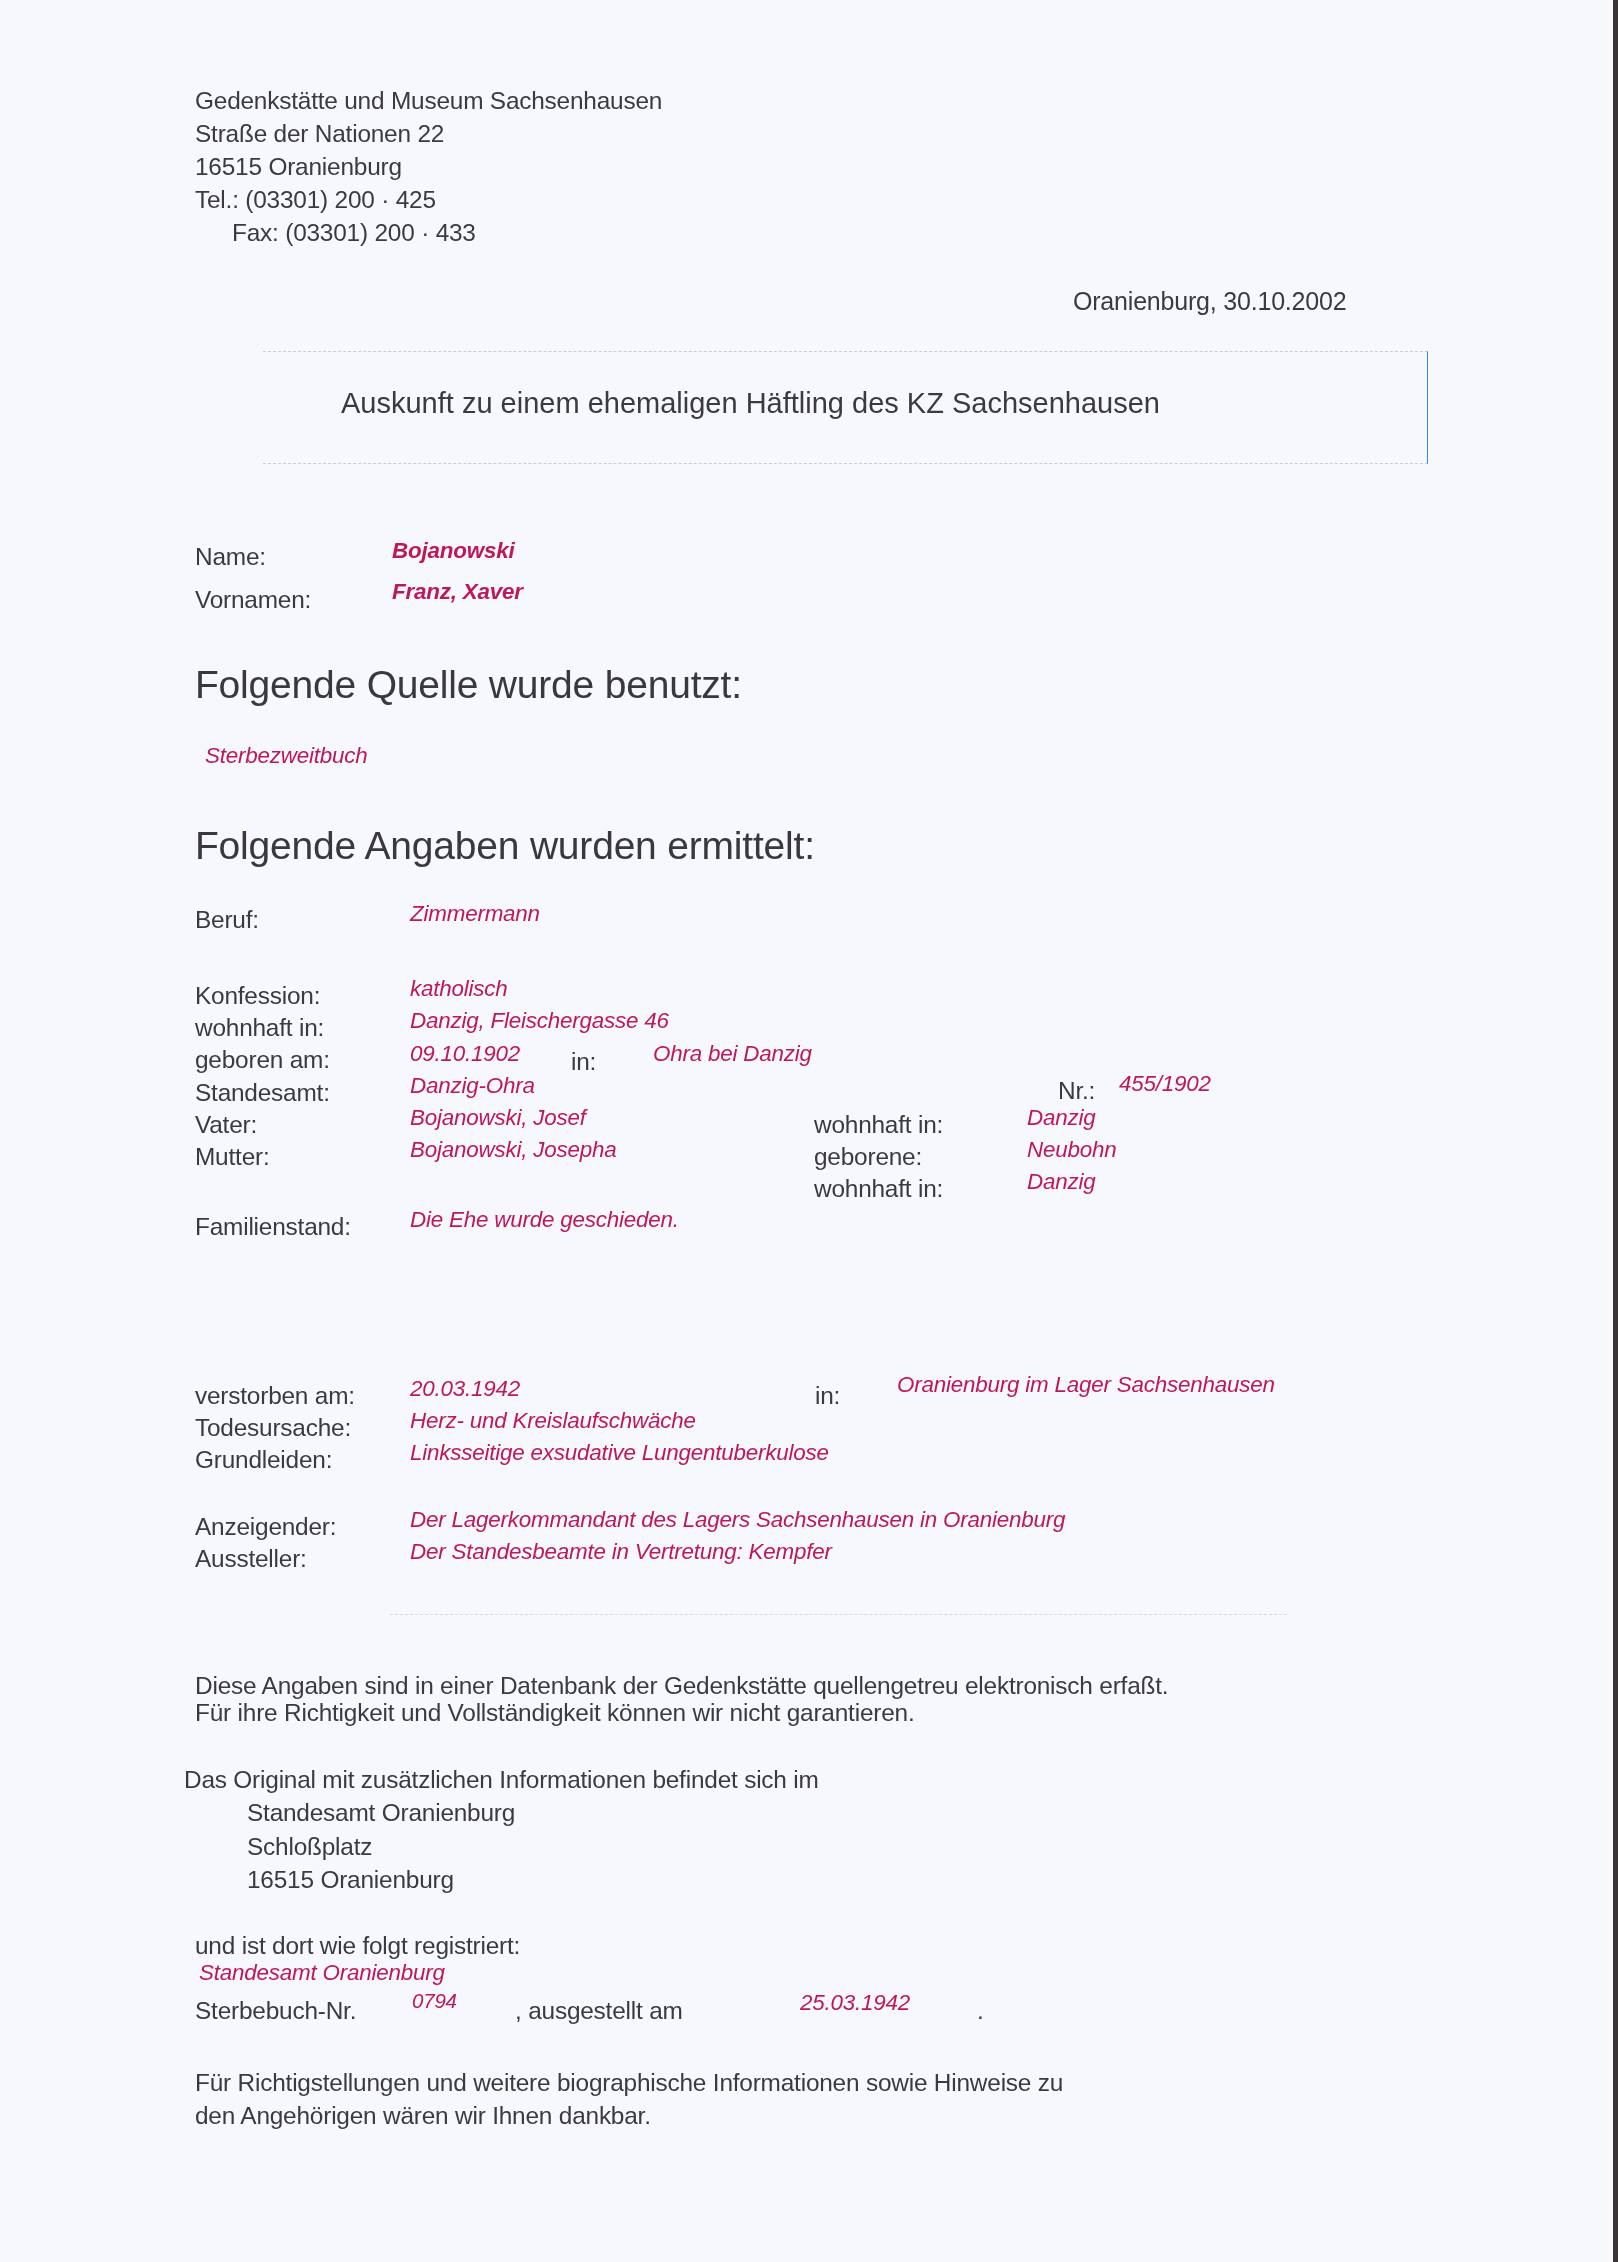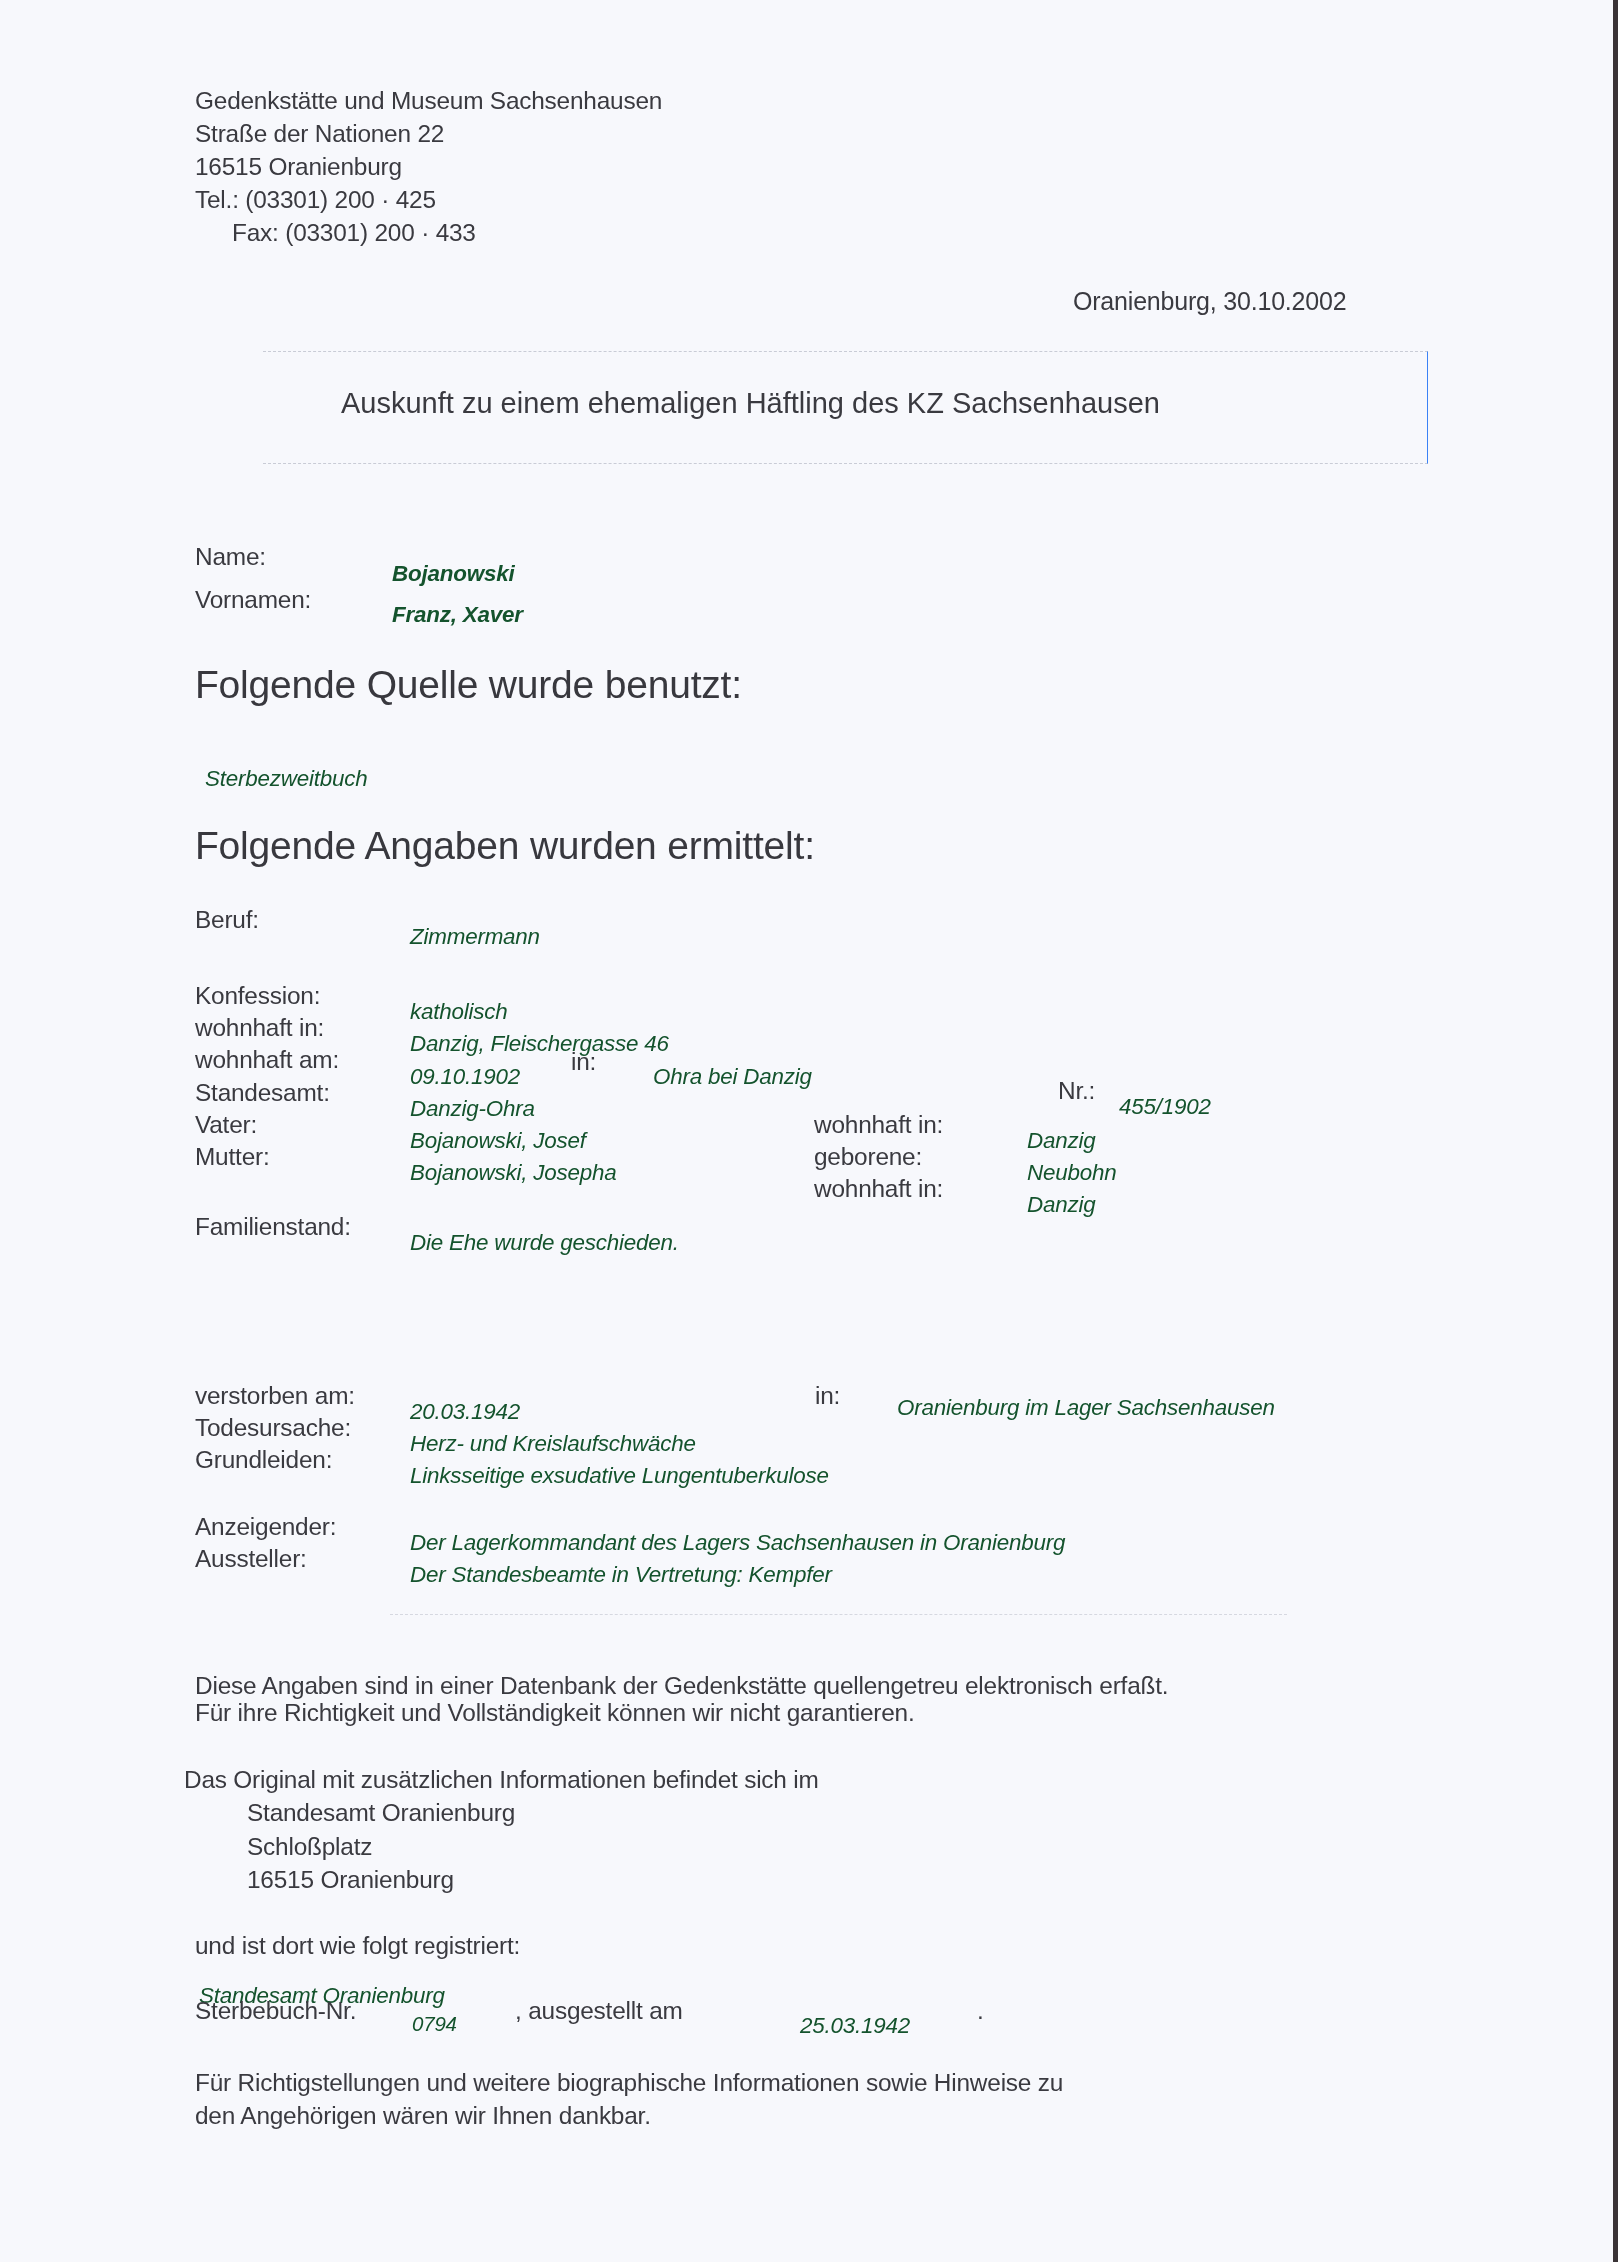--- a/index.html
+++ b/index.html
@@ -5,21 +5,21 @@
   html, body { margin:0; padding:0; }
   body {
     width:1619px; height:2263px; position:relative; overflow:hidden;
     background:#f7f8fc;
     font-family:"Liberation Sans", sans-serif;
     color:#2e2e33;
   }
   .edge { position:absolute; top:0; right:0; width:5.9px; height:2263px; background:#3a3336; }
   .t { position:absolute; white-space:nowrap; font-size:24.4px; line-height:29px; letter-spacing:-0.2px; }
   .lbl { font-family:"Liberation Sans Narrow","Liberation Sans", sans-serif; transform-origin:left; color:#3a3a40; }
-  .val { font-style:italic; font-size:22.4px; color:#14532d;margin-top:23px; }
+  .val { font-style:italic; font-size:22.4px; color:#be185d; }
   .bold { font-weight:bold; }
   .head { font-size:39px; line-height:35px; color:#38383e; }
   .title-box {
     position:absolute; left:263px; top:351px; width:1164px; height:111px;
     border-top:1px dashed #c9ccd6; border-bottom:1px dashed #c9ccd6; border-right:1px solid #3b82f6;
   }
   .title { position:absolute; left:78px; top:35px; font-size:29px; color:#3a3a40; white-space:nowrap; }
   .sep { position:absolute; left:390px; top:1614px; width:897px; border-top:1px dashed #d6d8e0; }
 </style>
 </head>
@@ -53,21 +53,21 @@
 
 <div class="t lbl" style="left:195px;top:905px;">Beruf:</div>
 <div class="t val" style="left:410px;top:899px;">Zimmermann</div>
 
 <div class="t lbl" style="left:195px;top:981px;">Konfession:</div>
 <div class="t val" style="left:410px;top:974px;">katholisch</div>
 
 <div class="t lbl" style="left:195px;top:1013px;">wohnhaft in:</div>
 <div class="t val" style="left:410px;top:1006px;">Danzig, Fleischergasse 46</div>
 
-<div class="t lbl" style="left:195px;top:1045px;">wohnhaft am:</div>
+<div class="t lbl" style="left:195px;top:1045px;">geboren am:</div>
 <div class="t val" style="left:410px;top:1039px;">09.10.1902</div>
 <div class="t lbl" style="left:571px;top:1047px;">in:</div>
 <div class="t val" style="left:653px;top:1039px;">Ohra bei Danzig</div>
 
 <div class="t lbl" style="left:195px;top:1078px;">Standesamt:</div>
 <div class="t val" style="left:410px;top:1071px;">Danzig-Ohra</div>
 <div class="t lbl" style="left:1058px;top:1076px;">Nr.:</div>
 <div class="t val" style="left:1119px;top:1069px;">455/1902</div>
 
 <div class="t lbl" style="left:195px;top:1110px;">Vater:</div>

